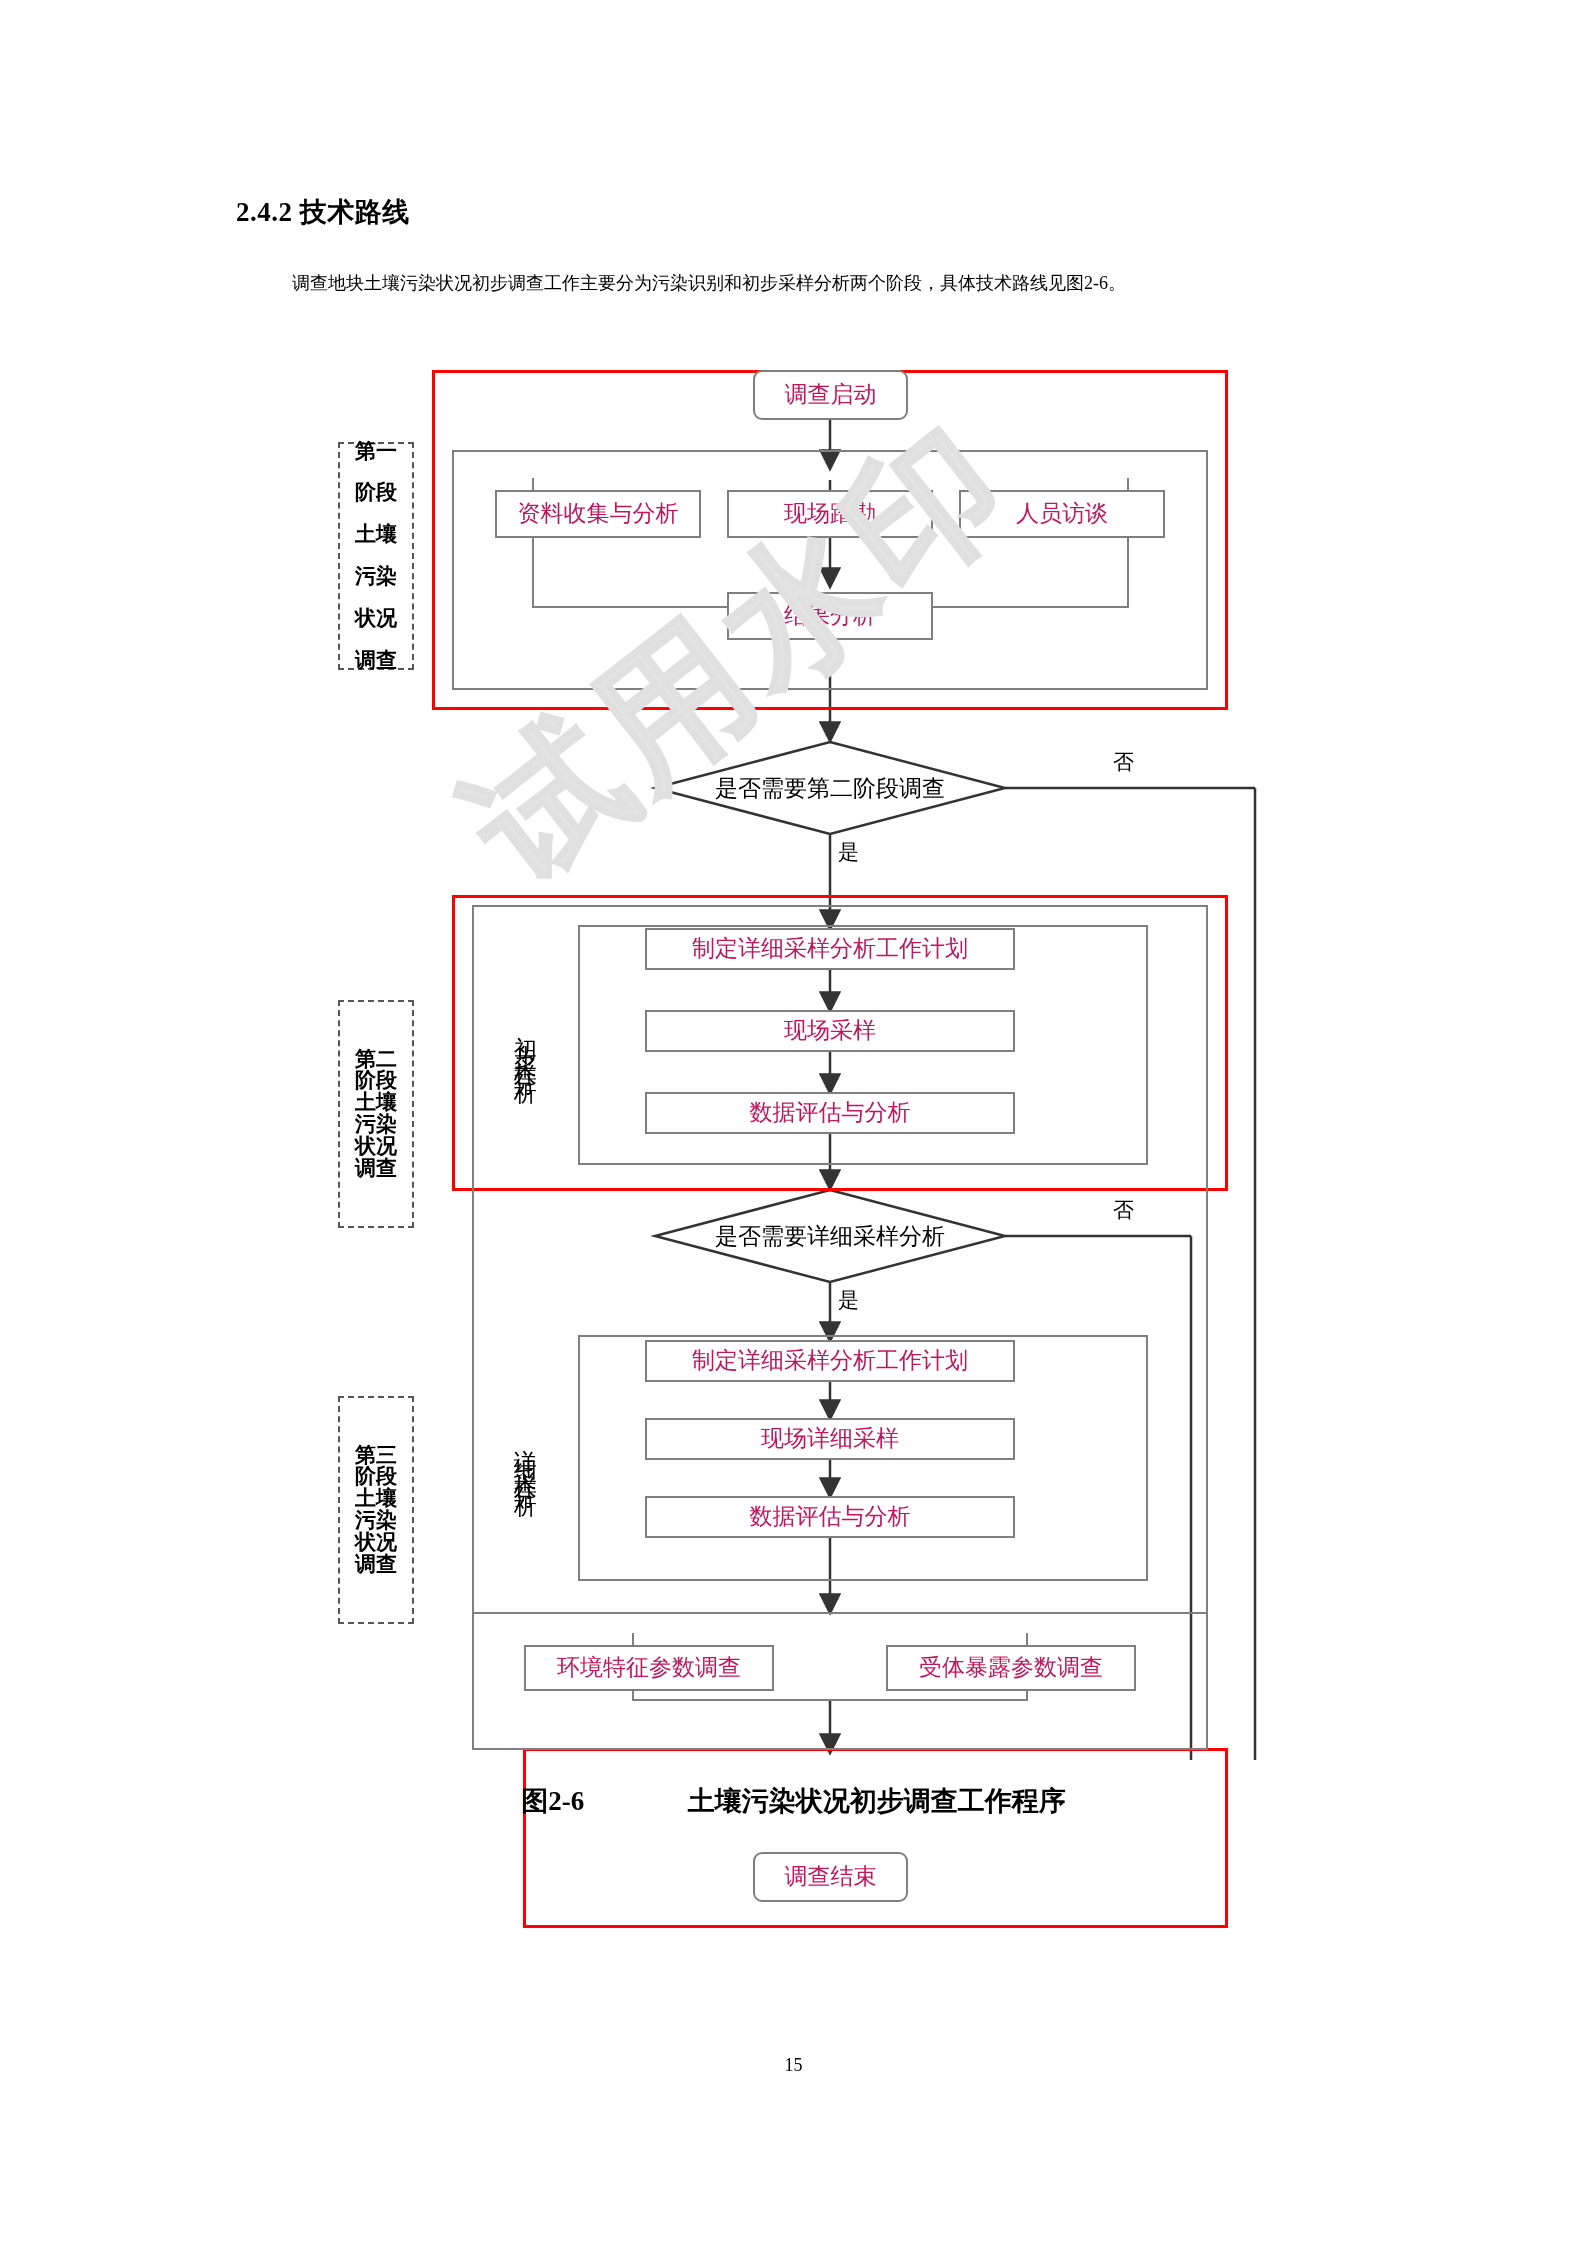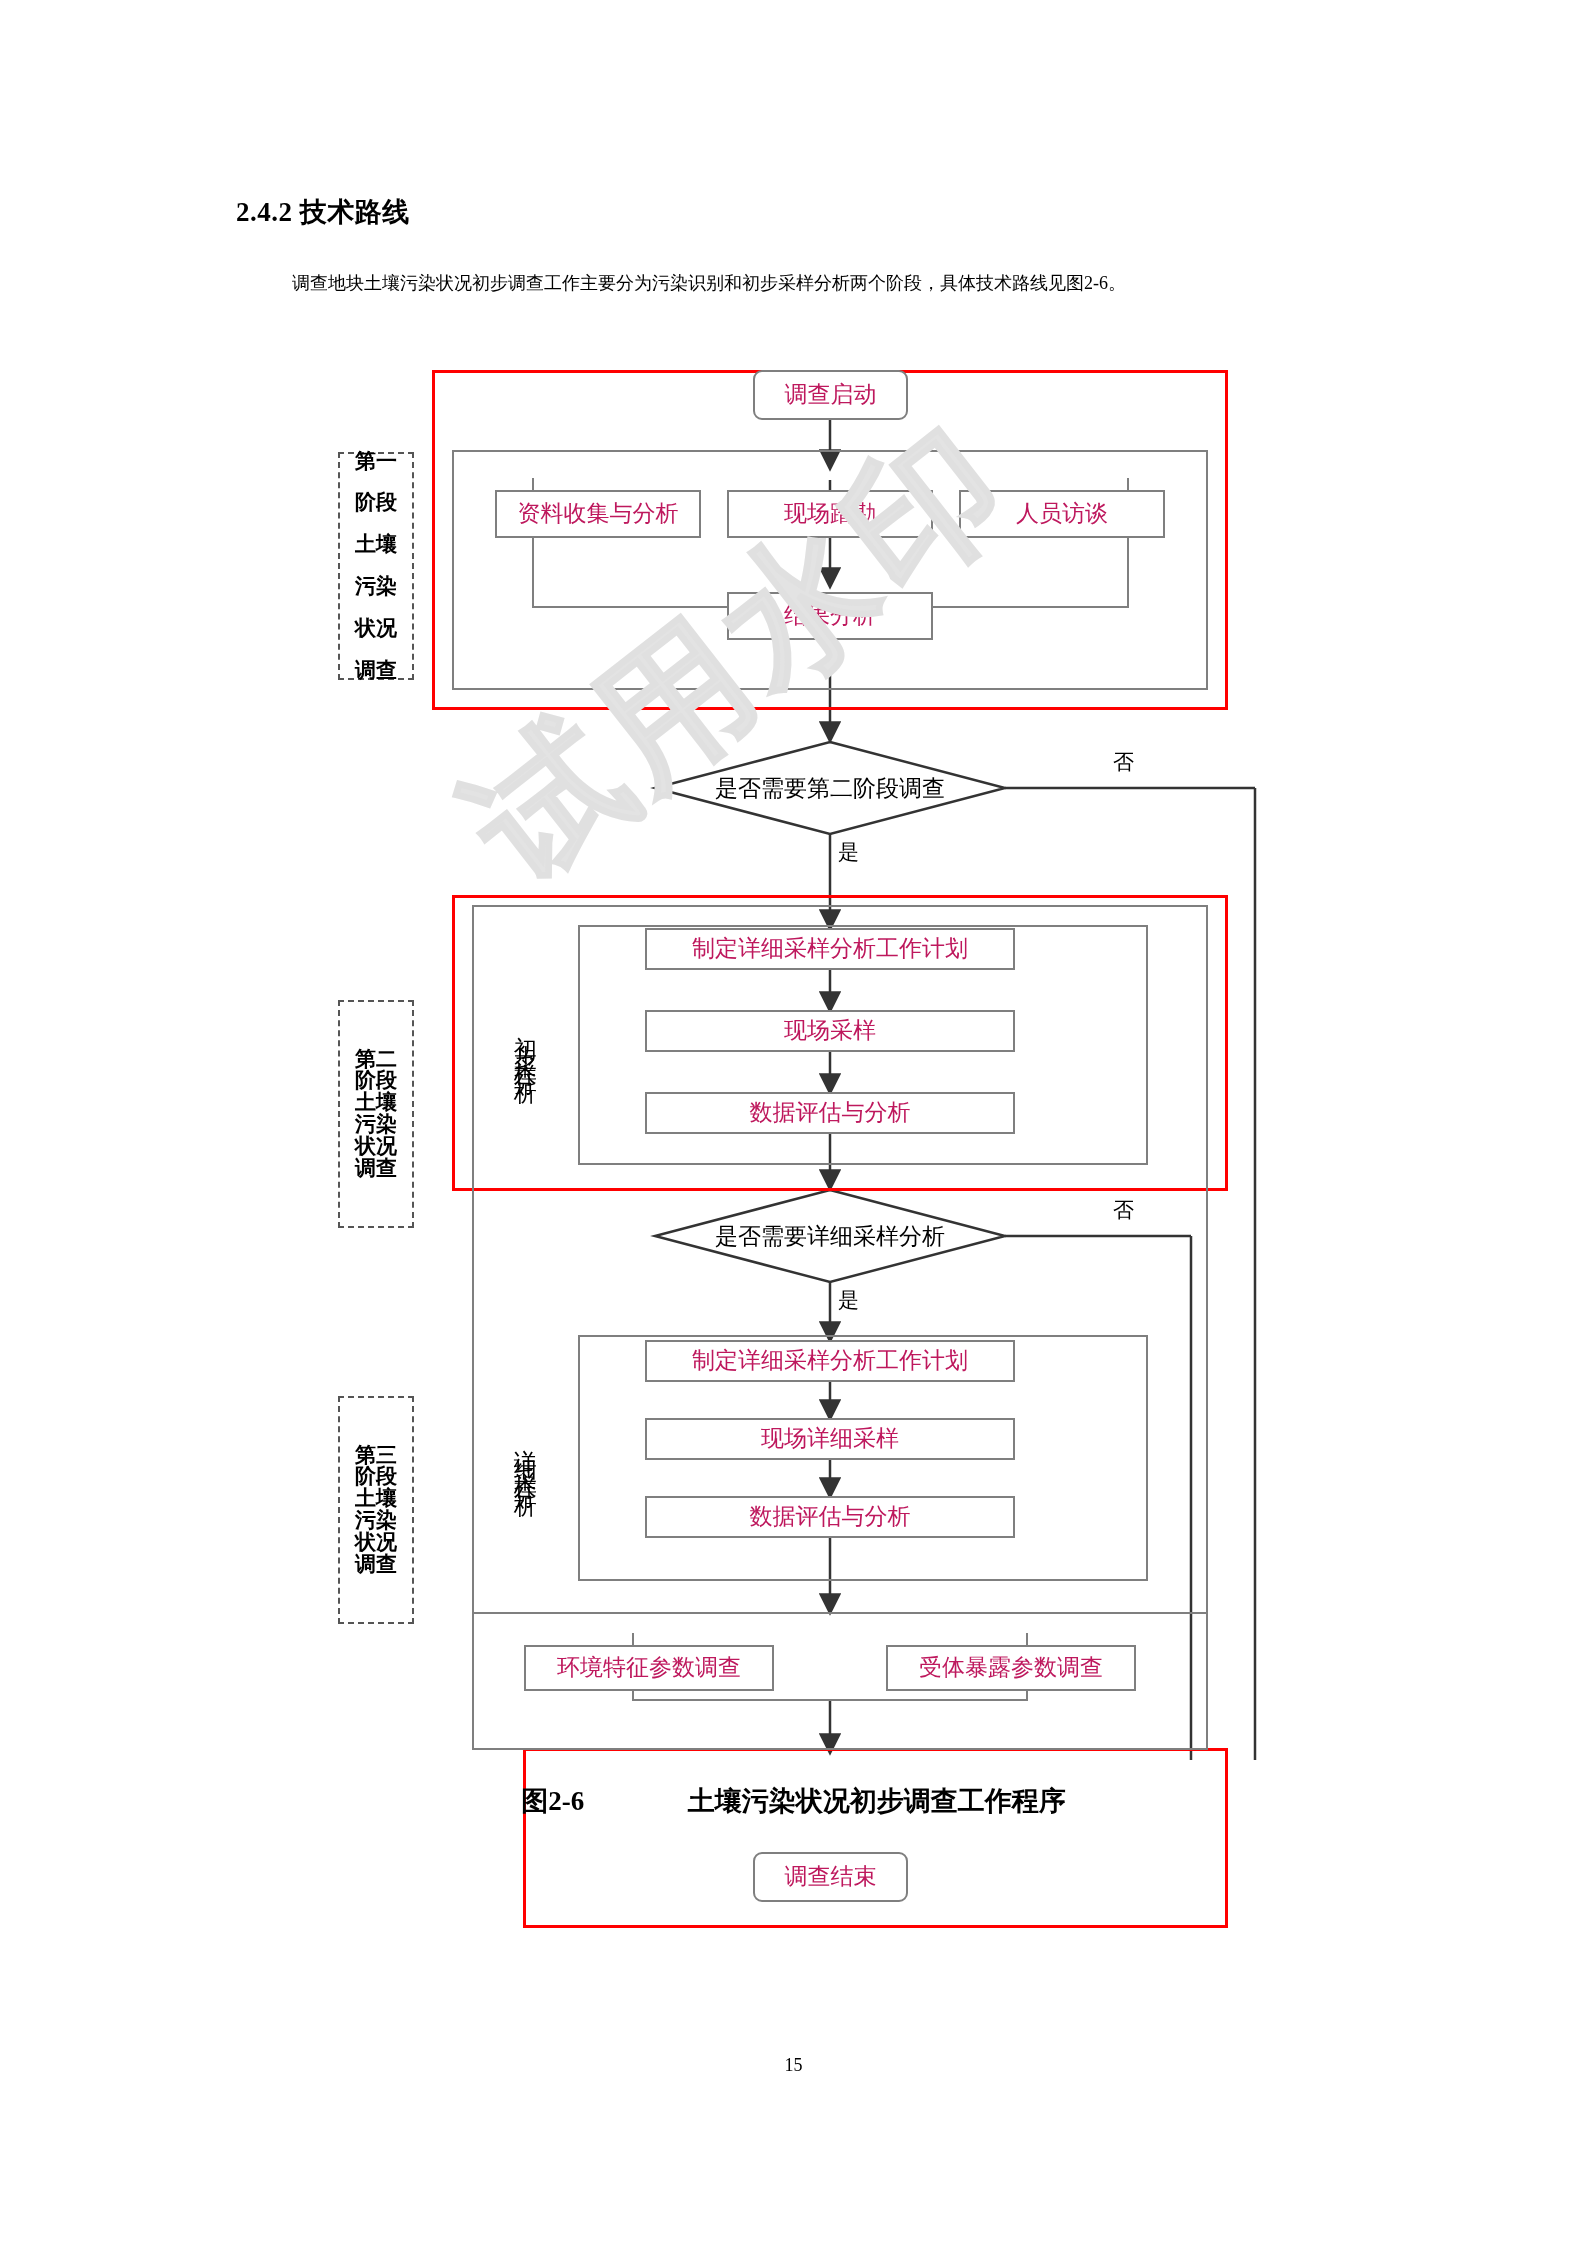--- a/index.html
+++ b/index.html
@@ -138,21 +138,21 @@
         <line x1="1255" y1="1271" x2="1255" y2="1450"></line>
         <line x1="1191" y1="1271" x2="1191" y2="1450"></line>
         <line x1="1255" y1="1450" x2="995" y2="1450" marker-end="url(#arr)"></line>
       </g>
     </svg>
 
     <div class="redbox" style="left:432px;top:30px;width:796px;height:340px;"></div>
     <div class="redbox" style="left:452px;top:555px;width:776px;height:296px;"></div>
     <div class="redbox" style="left:523px;top:1408px;width:705px;height:180px;"></div>
 
-    <div class="stage-label" style="left:338px;top:112px;width:76px;height:228px;gap:20px;">
+    <div class="stage-label" style="left:338px;top:102px;width:76px;height:228px;gap:20px;">
       <span>第一</span>
       <span>阶段</span>
       <span>土壤</span>
       <span>污染</span>
       <span>状况</span>
       <span>调查</span>
     </div>
 
     <div class="node round" style="left:753px;top:30px;width:155px;height:50px;">调查启动</div>
 

